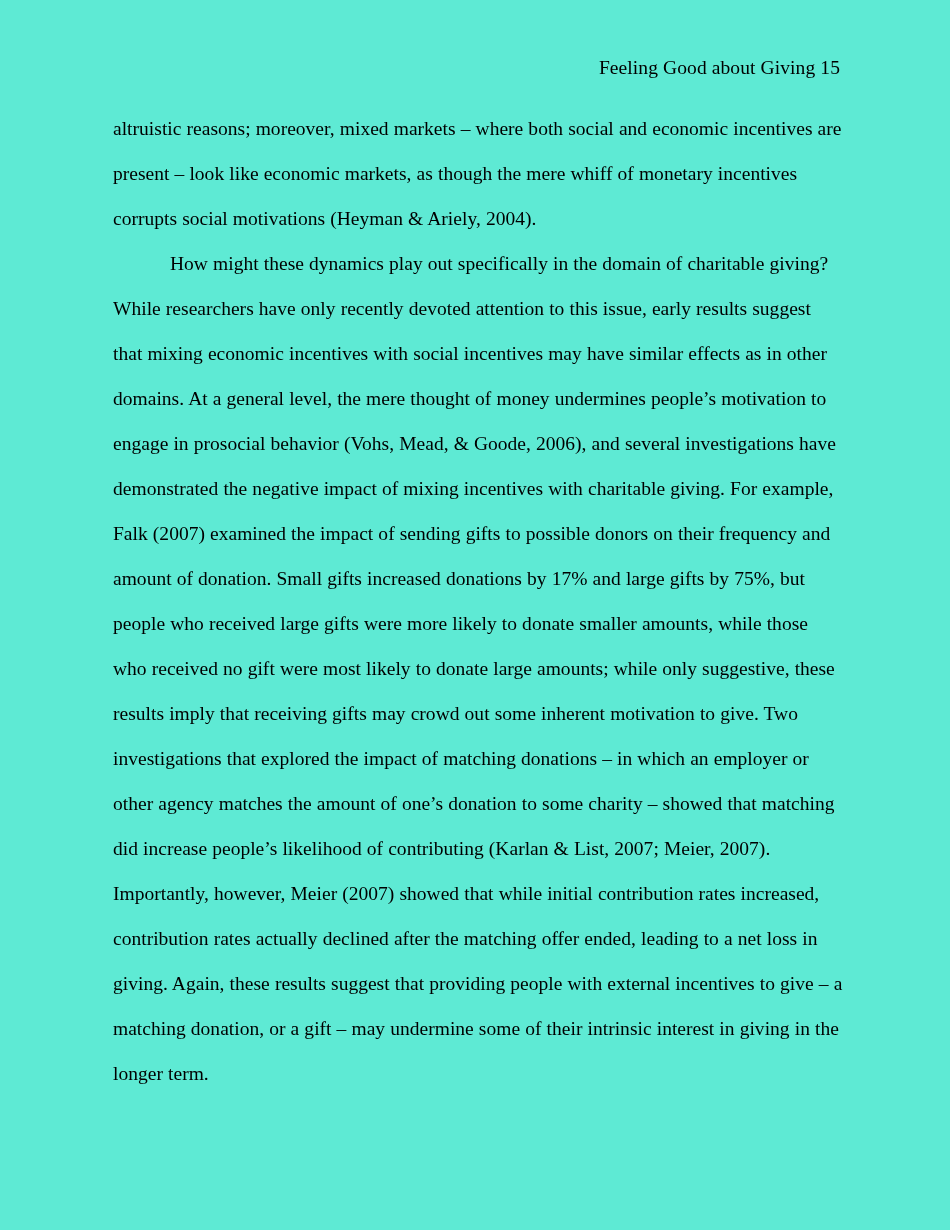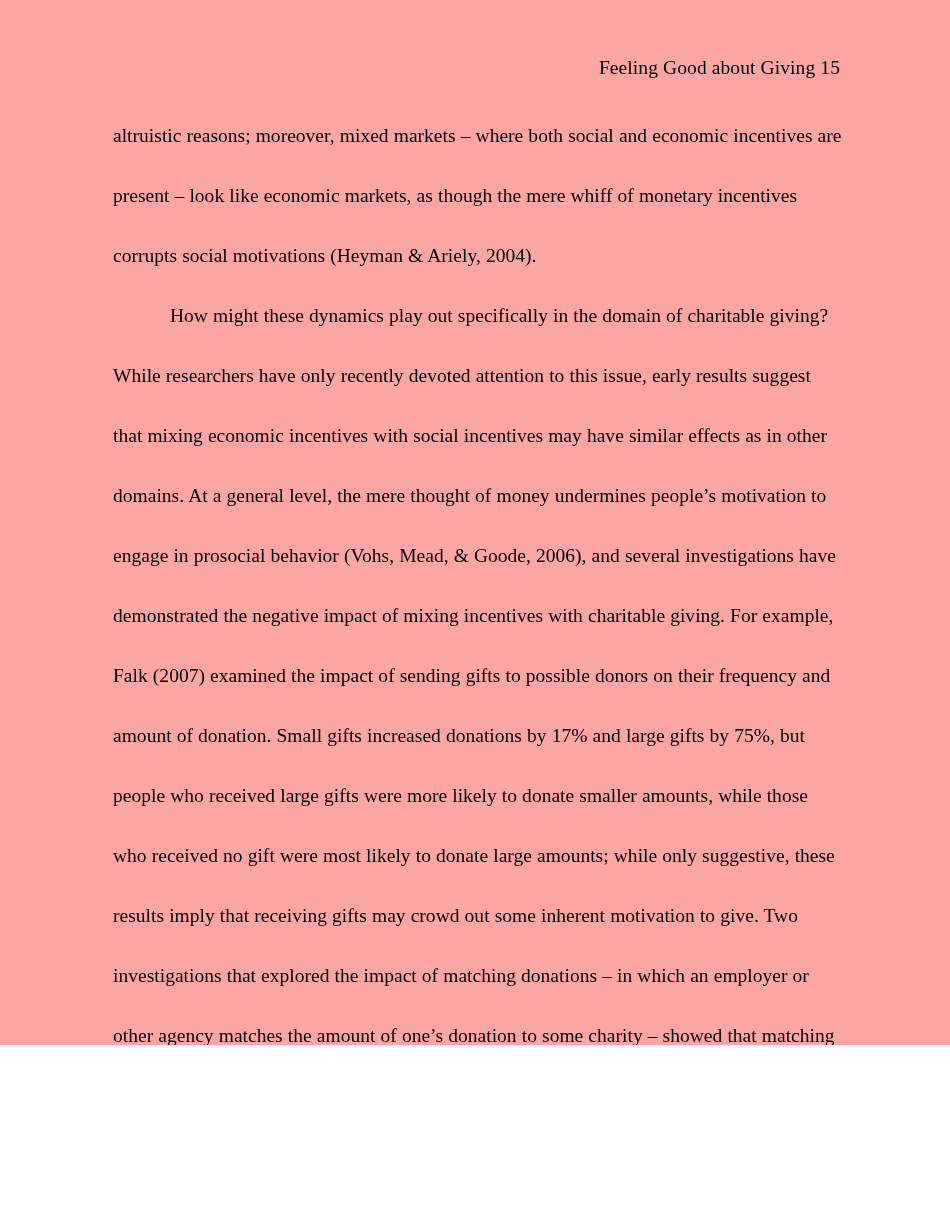--- a/index.html
+++ b/index.html
@@ -9,22 +9,22 @@
     background: #ffffff;
   }
   body {
     font-family: "Liberation Serif", "DejaVu Serif", serif;
     color: #000000;
     -webkit-font-smoothing: antialiased;
   }
   .page {
     position: relative;
     width: 950px;
-    height: 1045px;
-    background: #fca5a5;
+    height: 1230px;
+    background: #5eead4;
     overflow: hidden;
     box-sizing: border-box;
   }
   
   .running-head {
     position: absolute;
     top: 56px;
     left: 113px;
     right: 110px;
     text-align: right;
@@ -36,21 +36,21 @@
   
   .body-text {
     position: absolute;
     top: 106px;
     left: 113px;
     width: 730px;
   }
   .para {
     margin: 0;
     font-size: 19.5px;
-    line-height: 60px;
+    line-height: 45px;
     text-align: left;
     text-indent: 0;
     letter-spacing: 0.02px;
     word-spacing: 0.2px;
     white-space: pre-wrap;
   }
   .para.indented {
     text-indent: 57px;
   }
 </style>

